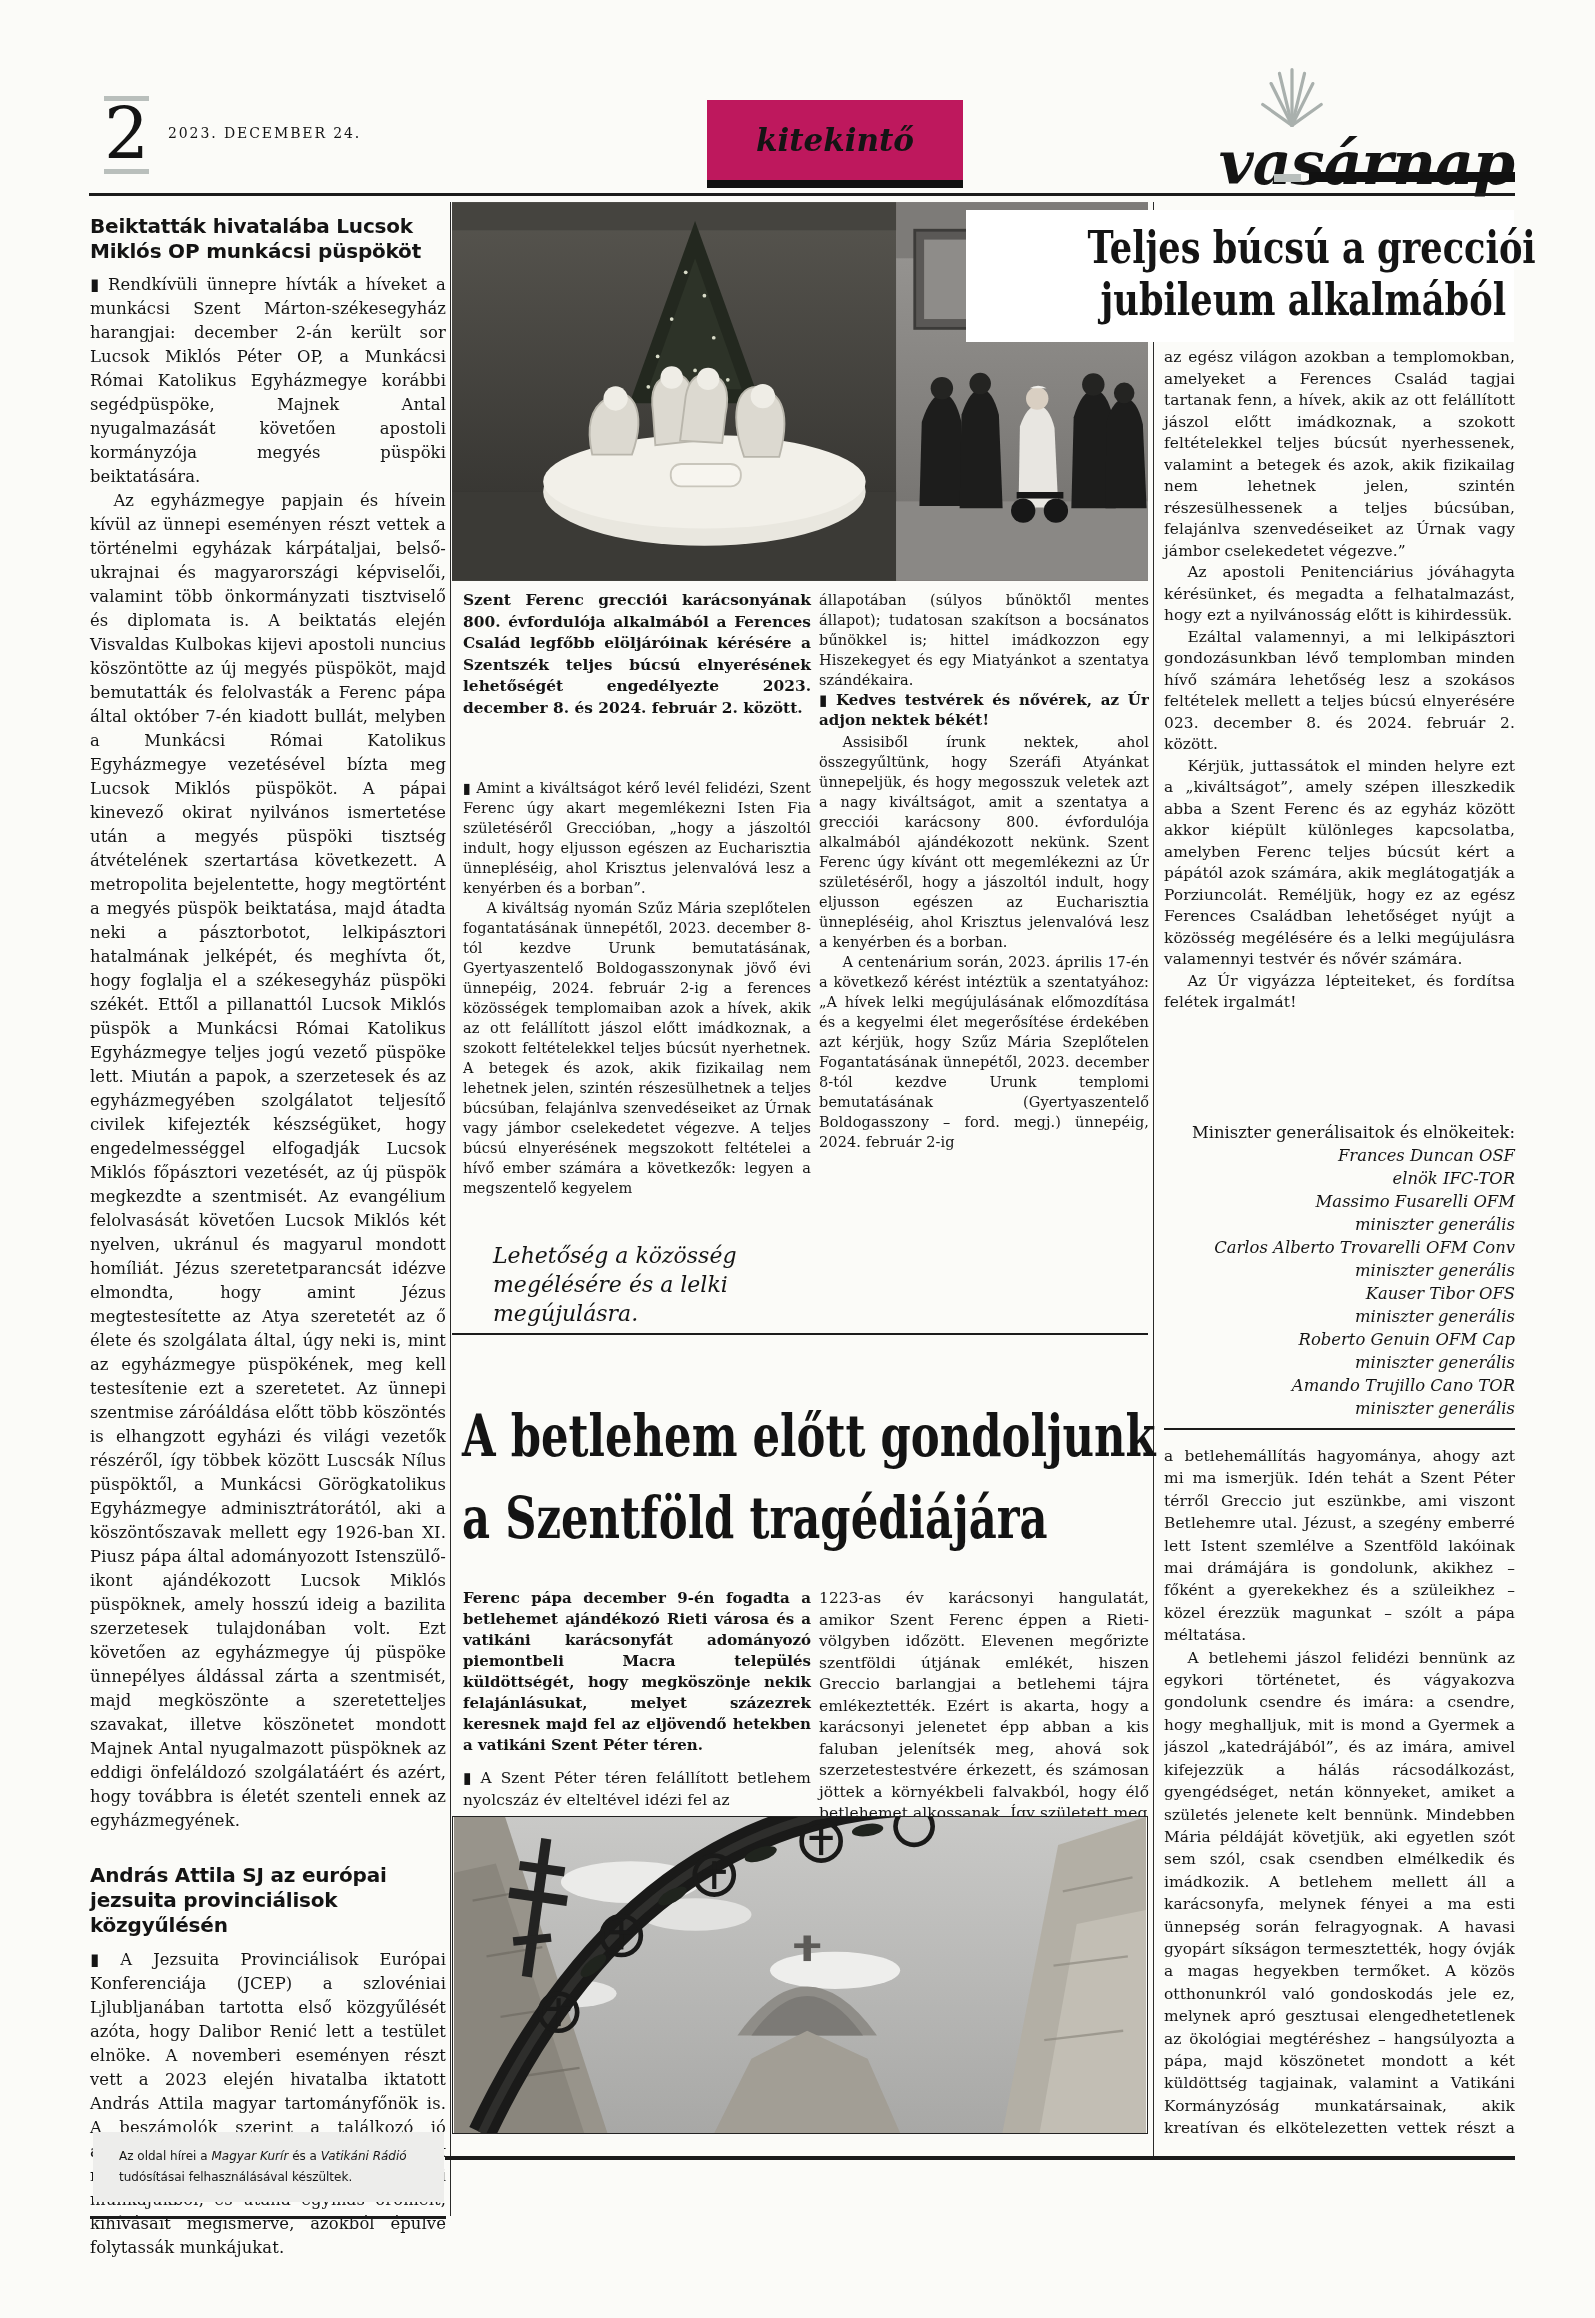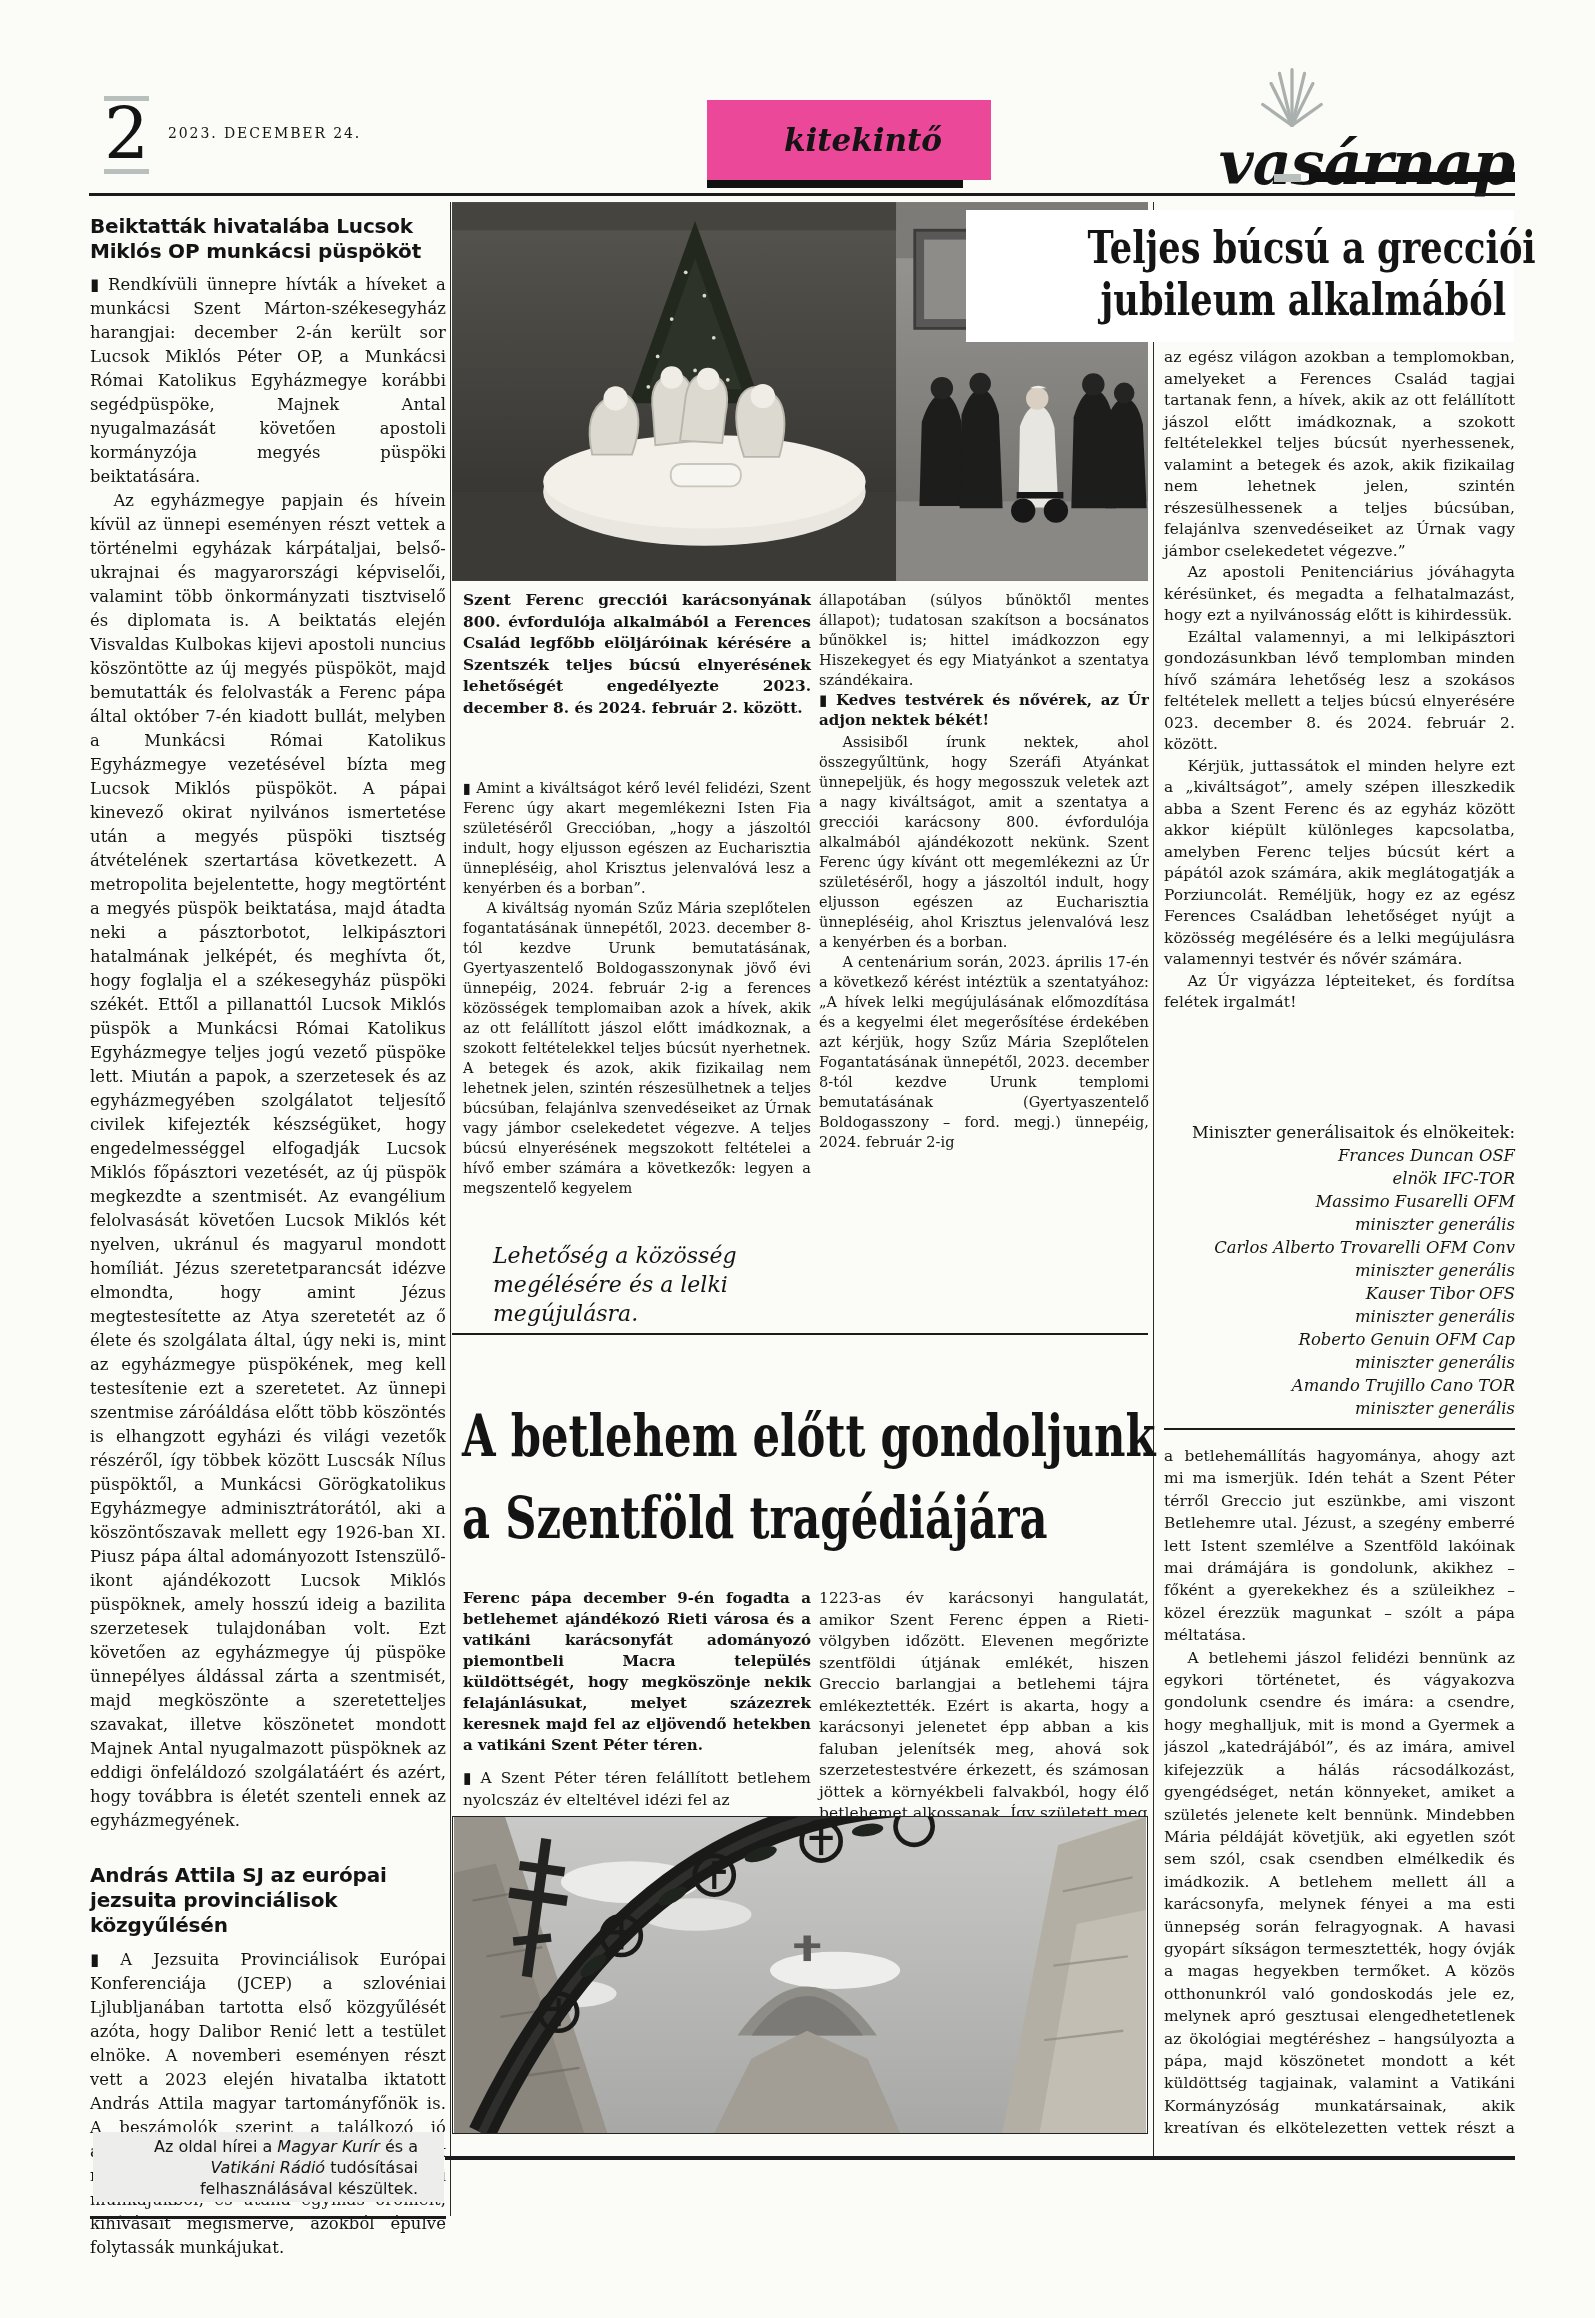--- a/index.html
+++ b/index.html
@@ -3,21 +3,21 @@
 <meta charset="utf-8">
 <style>
   html,body{margin:0;padding:0;background:#888;}
   .page{position:relative;width:1595px;height:2319px;background:#fbfbf8;color:#141414;
         font-family:"DejaVu Serif", serif;overflow:hidden;}
   .abs{position:absolute;}
   
   .graybar{background:#b9bfbc;}
   .pagenum{font-size:71px;line-height:70px;font-family:"DejaVu Serif",serif;}
   .issuedate{font-size:14px;letter-spacing:1.9px;font-family:"DejaVu Serif",serif;}
-  .kicker-box{background:#ec4899;display:flex;align-items:center;justify-content:center;padding-left:28px;}
+  .kicker-box{background:#be185d;display:flex;align-items:center;justify-content:center;}
   .kicker{font-style:italic;font-weight:bold;font-size:31px;font-family:"DejaVu Serif",serif;}
   .kicker-bar{background:#111;}
   .masthead{font-style:italic;font-weight:bold;font-size:60px;font-family:"DejaVu Serif",serif;
             letter-spacing:-0.9px;margin-top:37px;}
   .mast-bar{background:#111;}
   .hrule{background:#1b1b1b;}
   .vrule{background:#2a2a2a;}
   
   .small-head{font-family:"DejaVu Sans",sans-serif;font-weight:bold;font-size:20px;
               line-height:25px;letter-spacing:-0.2px;margin:0 0 9.3px 0;}
@@ -32,22 +32,22 @@
   .caption{font-weight:bold;font-size:15.4px;line-height:21.5px;text-align:justify;}
   .lede{font-weight:bold;font-size:16px;line-height:22px;text-align:justify;}
   .subhead{font-weight:bold;font-size:23.4px;line-height:27px;letter-spacing:-0.5px;margin:21.5px 0 13px 0;}
   .greeting{font-weight:bold;font-size:15px;line-height:20px;margin:0 0 1.9px 0;text-align:justify;}
   .pullquote{font-style:italic;font-size:22px;line-height:29px;padding-left:30px;}
   .bigline{font-weight:bold;white-space:nowrap;transform-origin:left center;}
   .biglineR{font-weight:bold;white-space:nowrap;transform-origin:right center;}
   .headline-box{background:#fff;text-align:right;}
   .sigblock{text-align:right;font-size:16.4px;line-height:23px;margin-top:45px;}
   .sigblock .sig-i{font-style:italic;}
-  .notebox{background:#ededeb;display:flex;align-items:center;justify-content:center;text-align:right;
-           font-family:"DejaVu Sans",sans-serif;font-size:16px;line-height:21px;padding:14px 26px;box-sizing:border-box;}
+  .notebox{background:#ededeb;display:flex;align-items:center;justify-content:center;text-align:left;
+           font-family:"DejaVu Sans",sans-serif;font-size:12px;line-height:21px;padding:14px 26px;box-sizing:border-box;}
   .flexcol{display:flex;flex-direction:column;justify-content:space-between;gap:24px;}
   .clip{overflow:hidden;}
 </style>
 </head>
 <body>
 
 <div class="page">
 
   <div class="abs graybar" style="left:104px;top:96px;width:45px;height:5.1px;"></div>
   <div class="abs pagenum" style="left:96px;top:99px;width:61px;text-align:center;">2</div>

